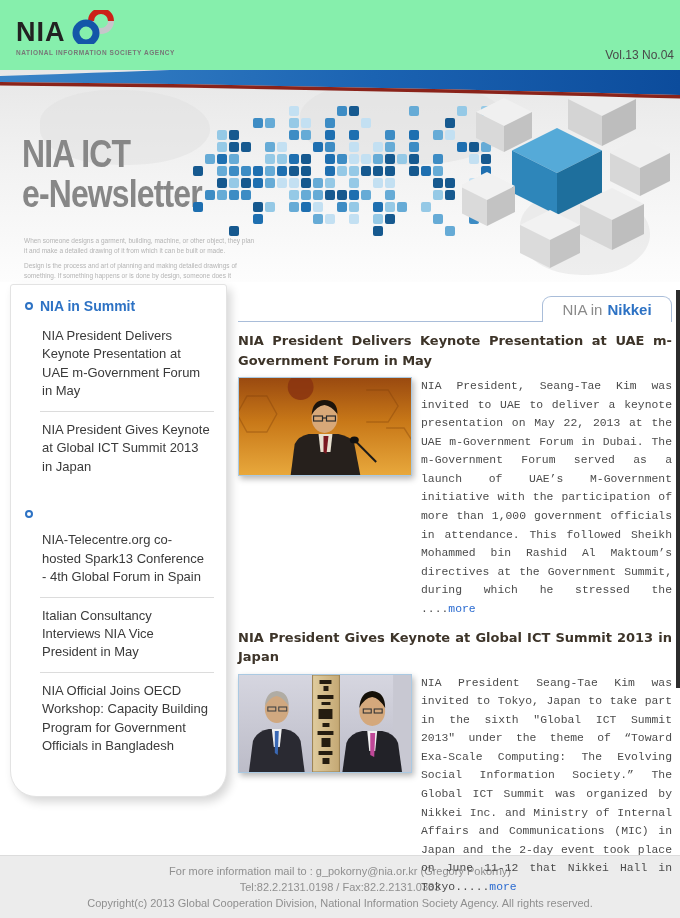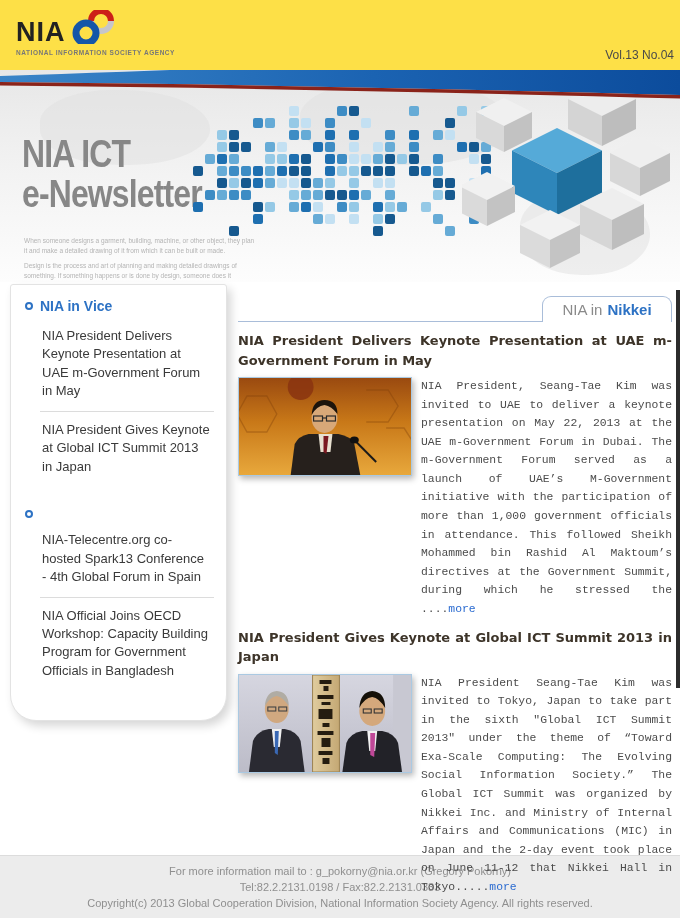--- a/index.html
+++ b/index.html
@@ -1,21 +1,21 @@
 <!DOCTYPE html>
 <html style="--accent-blue: #2d72c4; --link-blue: #2b6bd0; --title-gray: #878787; --band-blue: #0c4c9c; --band-red: #8a231a; --footer-bg: #ececec;"><head>
 <meta charset="utf-8">
 <style>
   *{margin:0;padding:0;box-sizing:border-box}
   html,body{background:#fff}
   .page{position:relative;width:680px;height:918px;overflow:hidden;background:#fff;
     font-family:"Liberation Sans",sans-serif;}
 
   
-  .header{position:relative;height:70px;background:#fde047;z-index:6}
+  .header{position:relative;height:70px;background:#86efac;z-index:6}
   .logo{position:absolute;left:16px;top:10px}
   .logo-row{display:flex;align-items:flex-end}
   .logo-text{font-size:27px;font-weight:bold;color:#222;letter-spacing:1px;line-height:1}
   .logo-rings{margin-left:2px;margin-bottom:2px}
   .logo-tagline{font-size:6.5px;color:#777;letter-spacing:.55px;margin-top:3px;font-weight:bold}
   .issue{position:absolute;right:6px;top:48px;font-size:12px;color:#4a4a4a}
 
   
   .band{position:absolute;top:0;left:0;z-index:5;pointer-events:none}
 
@@ -288,33 +288,34 @@
       <polygon points="118,145 88,160 88,188 118,173" fill="#c4c4c4"></polygon>
     </svg>
   </div>
 
   <div class="content">
 
     <aside class="sidebar">
       <div class="side-section">
         <div class="side-heading">
           <span class="o-bullet"></span>
-          <span>NIA in Vice</span>
+          <span>NIA in Summit</span>
         </div>
         <ul class="side-list">
             <li>NIA President Delivers Keynote Presentation at UAE m-Government Forum in May</li>
             <li>NIA President Gives Keynote at Global ICT Summit 2013 in Japan</li>
           </ul>
       </div>
       <div class="side-section">
         <div class="side-heading">
           <span class="o-bullet"></span>
         </div>
         <ul class="side-list">
             <li>NIA-Telecentre.org co-hosted Spark13 Conference - 4th Global Forum in Spain</li>
+            <li>Italian Consultancy Interviews NIA Vice President in May</li>
             <li>NIA Official Joins OECD Workshop: Capacity Building Program for Government Officials in Bangladesh</li>
           </ul>
       </div>
     </aside>
 
     <main class="main">
       <div class="tab-row">
         <div class="tab-line"></div>
         <div class="tab-box">
           <span class="tab-prefix">NIA in</span>

